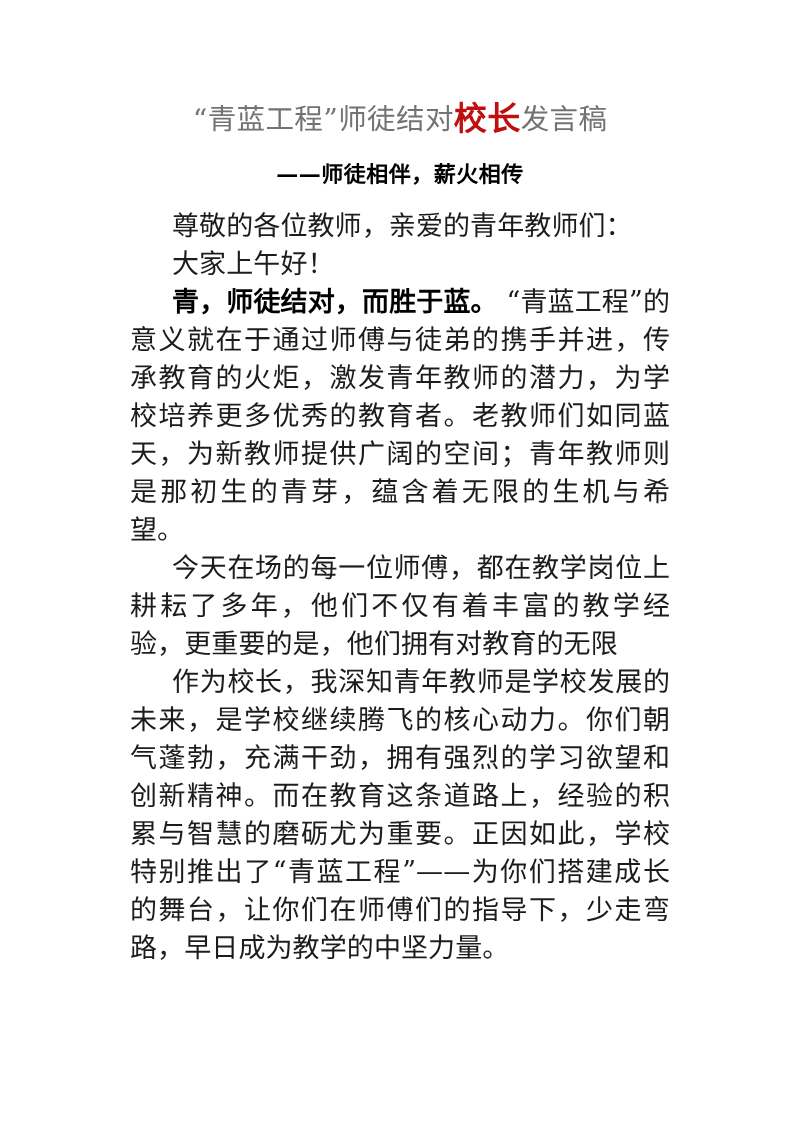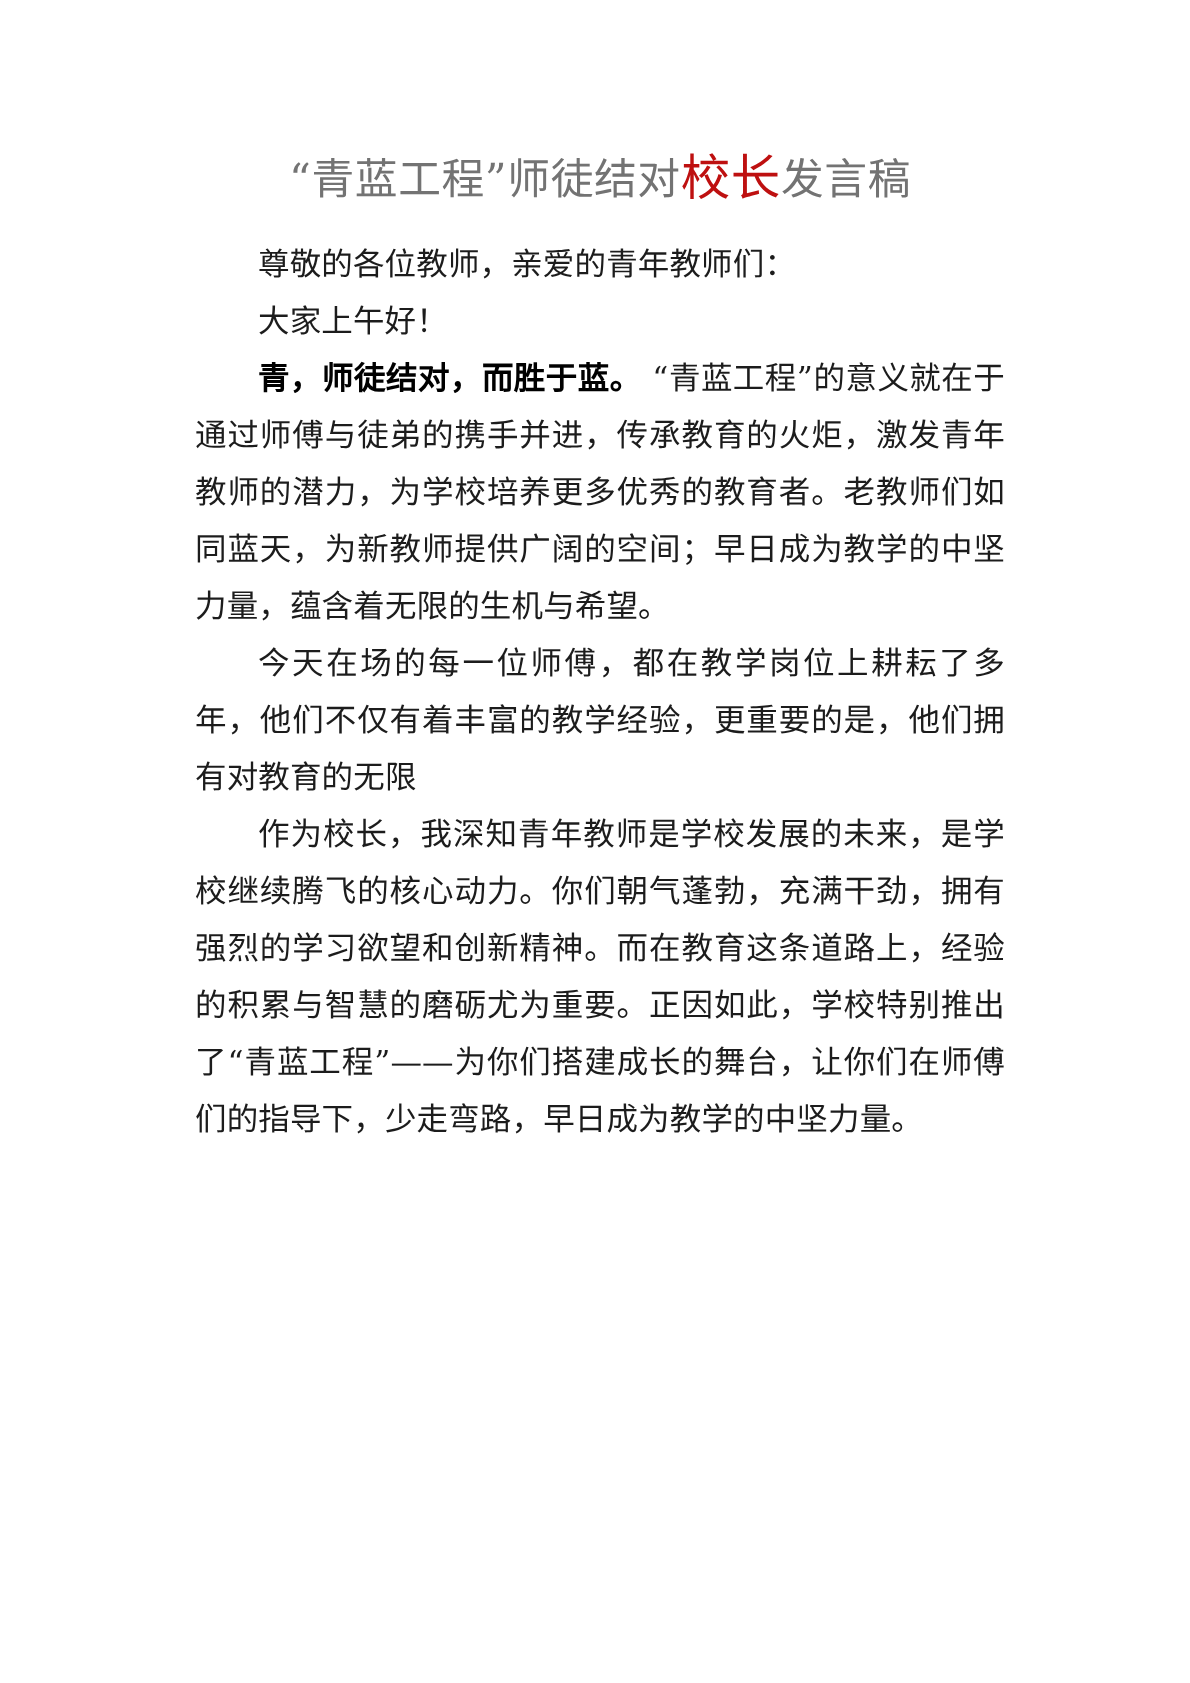--- a/index.html
+++ b/index.html
@@ -43,21 +43,21 @@
     font-weight: 400;
     letter-spacing: 0.4px;
     white-space: nowrap;
     font-family: "DejaVu Serif", "Liberation Serif", serif;
   }
   .doc-title .plain {
     color: #737373;
   }
   .doc-title .accent {
     font-size: 33px;
-    font-weight: 400;
+    font-weight: 700;
     vertical-align: -1px;
   }
 
   
   .doc-subtitle {
     margin: 0;
     padding-top: 16px;
     text-align: center;
     font-size: 22px;
     line-height: 34px;
@@ -67,21 +67,21 @@
     white-space: nowrap;
   }
 
   
   .body-block {
     padding-top: 16px;
   }
 
   p.para {
     margin: 0;
-    font-size: 21px;
+    font-size: 27px;
     line-height: 38px;
     text-align: justify;
     text-justify: inter-ideograph;
     text-align-last: left;
     color: #1c1c1c;
     letter-spacing: 0.1px;
     word-break: break-all;
   }
   p.indent {
     text-indent: 42px;
@@ -92,28 +92,29 @@
   }
 </style>
 </head>
 <body>
 
 <div class="page">
   <div class="content">
 
     <h1 class="doc-title"><span class="plain">“青蓝工程”师徒结对</span><span class="accent" id="title-accent" style="color: rgb(190, 16, 16);">校长</span><span class="plain">发言稿</span></h1>
 
+    <h2 class="doc-subtitle">——师徒相伴，薪火相传</h2>
 
     <div class="body-block">
 
       <p class="para indent">尊敬的各位教师，亲爱的青年教师们：</p>
 
       <p class="para indent">大家上午好！</p>
 
       <div id="paragraph-list">
-          <p class="para indent" id="para-qing-lan-meaning"><span class="bold-lead">青，师徒结对，而胜于蓝。</span> <span>“青蓝工程”的意义就在于通过师傅与徒弟的携手并进，传承教育的火炬，激发青年教师的潜力，为学校培养更多优秀的教育者。老教师们如同蓝天，为新教师提供广阔的空间；早日成为教学的中坚力量，蕴含着无限的生机与希望。</span></p>
+          <p class="para indent" id="para-qing-lan-meaning"><span class="bold-lead">青，师徒结对，而胜于蓝。</span> <span>“青蓝工程”的意义就在于通过师傅与徒弟的携手并进，传承教育的火炬，激发青年教师的潜力，为学校培养更多优秀的教育者。老教师们如同蓝天，为新教师提供广阔的空间；青年教师则是那初生的青芽，蕴含着无限的生机与希望。</span></p>
           <p class="para indent" id="para-mentors-praise"><span>今天在场的每一位师傅，都在教学岗位上耕耘了多年，他们不仅有着丰富的教学经验，更重要的是，他们拥有对教育的无限</span></p>
           <p class="para indent" id="para-principal-perspective"><span>作为校长，我深知青年教师是学校发展的未来，是学校继续腾飞的核心动力。你们朝气蓬勃，充满干劲，拥有强烈的学习欲望和创新精神。而在教育这条道路上，经验的积累与智慧的磨砺尤为重要。正因如此，学校特别推出了“青蓝工程”——为你们搭建成长的舞台，让你们在师傅们的指导下，少走弯路，早日成为教学的中坚力量。</span></p>
         </div>
 
     </div>
   </div>
 </div>
 
 </body></html>

